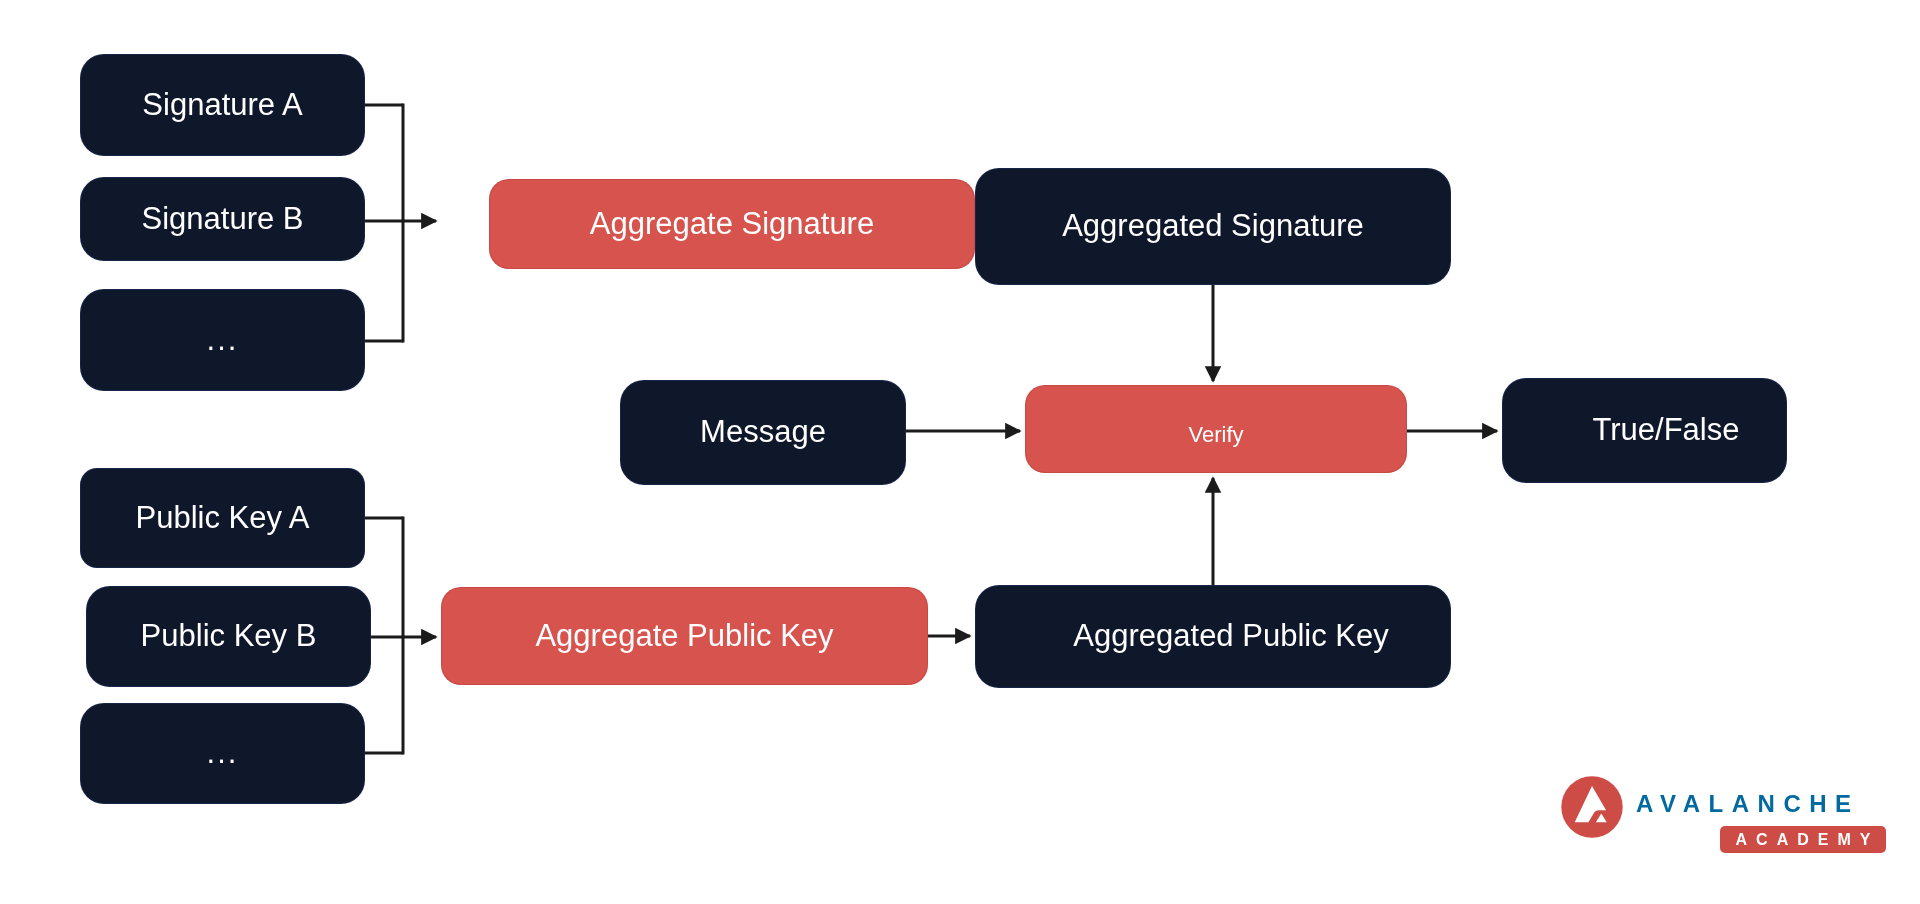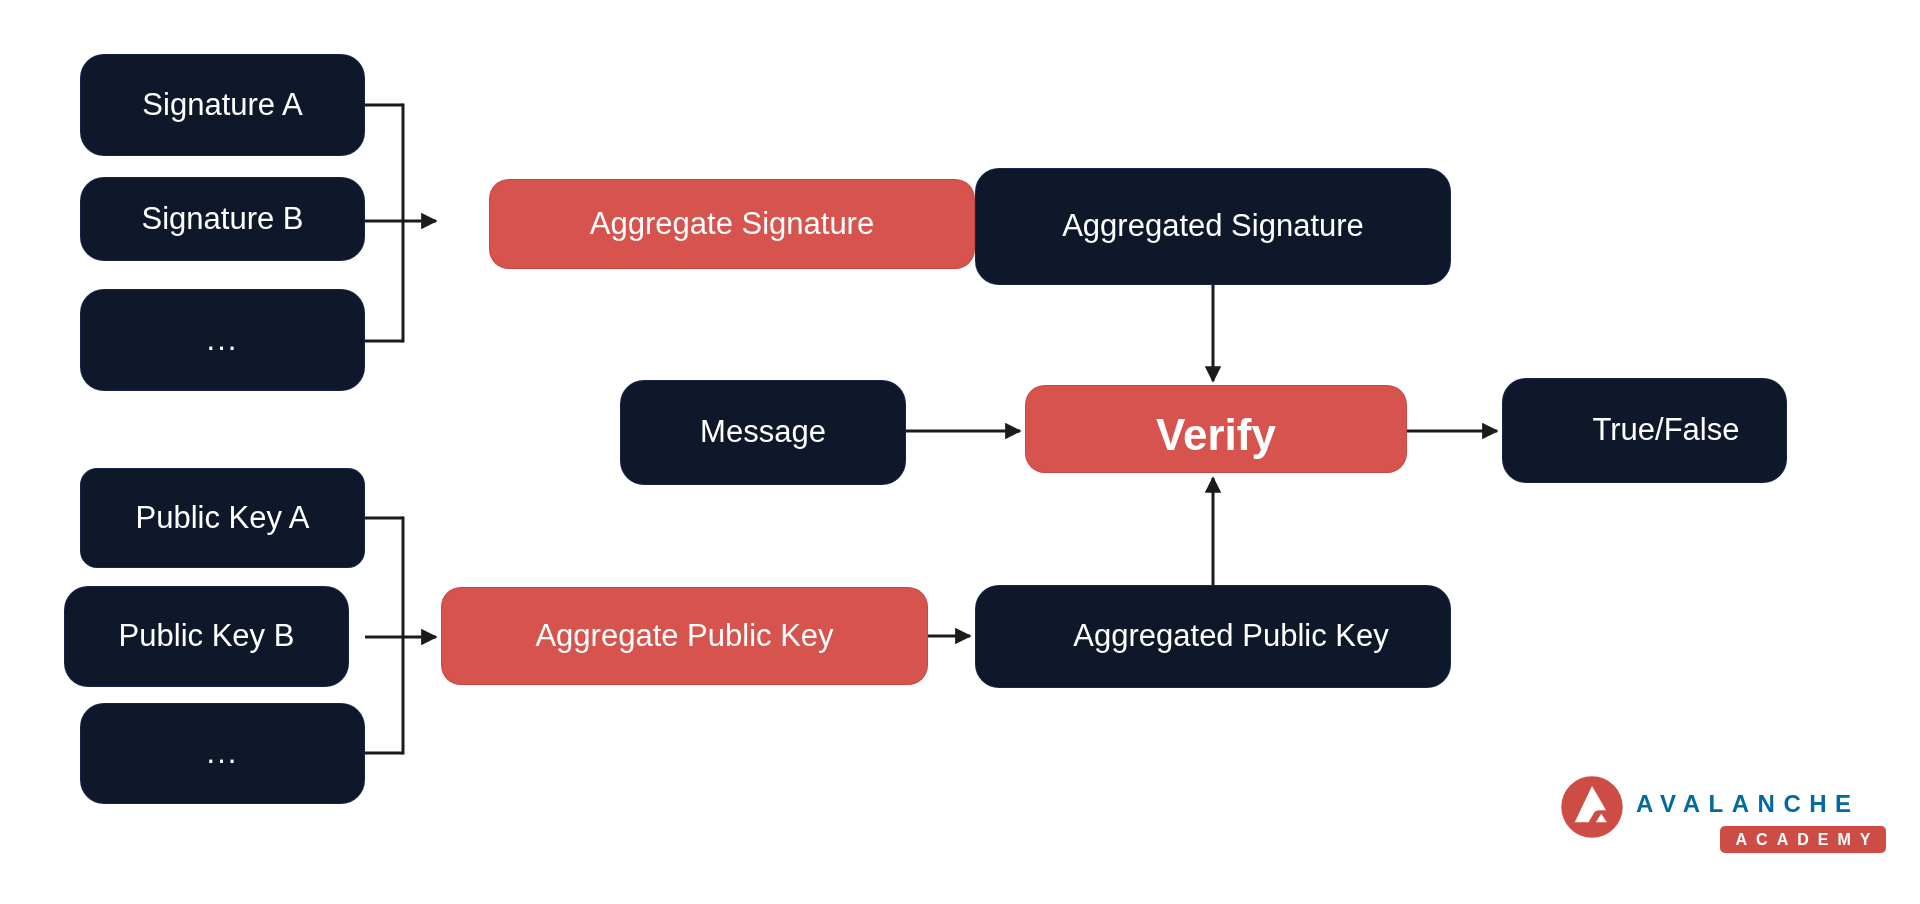--- a/index.html
+++ b/index.html
@@ -8,21 +8,21 @@
     font-family:"Liberation Sans",sans-serif;
   }
   .connectors{position:absolute;left:0;top:0;width:1920px;height:904px;}
   .node{
     position:absolute;display:flex;align-items:center;justify-content:center;
     color:#ffffff;font-size:31px;line-height:1.1;text-align:center;
     box-sizing:border-box;
   }
   .blue{background:#0f172a;border:1px solid rgba(46,78,150,0.28);border-radius:24px;}
   .red{background:#D6534E;border:1px solid rgba(160,40,36,0.25);border-radius:20px;}
-  .verify-label{font-weight:bold;font-size:44px;margin-top:12px;}
+  .verify-label{font-weight:normal;font-size:22px;margin-top:12px;}
   .dots{letter-spacing:2px;}
   
   .logo{position:absolute;left:1556px;top:770px;width:334px;height:92px;}
   .logo-mark{position:absolute;left:4px;top:5px;width:64px;height:64px;}
   .brand-word{
     position:absolute;left:80px;top:20px;color:#0369a1;font-weight:bold;
     font-size:24px;letter-spacing:8.5px;white-space:nowrap;
   }
   .brand-badge{
     position:absolute;left:164px;top:56px;width:166px;height:27px;background:#CE4C46;
@@ -90,21 +90,21 @@
   <div class="node red" style="left:1025px;top:385px;width:382px;height:88px;">
     <span class="verify-label">Verify</span>
   </div>
   <div class="node blue" style="left:1502px;top:378px;width:285px;height:105px;padding-left:43px;">
     <span>True/False</span>
   </div>
 
   <div class="node blue" style="left:80px;top:468px;width:285px;height:100px;border-radius:17px;">
     <span>Public Key A</span>
   </div>
-  <div class="node blue" style="left:64px;top:586px;width:285px;height:101px;">
+  <div class="node blue" style="left:86px;top:586px;width:285px;height:101px;">
     <span>Public Key B</span>
   </div>
   <div class="node blue dots" style="left:80px;top:703px;width:285px;height:101px;">
     <span>...</span>
   </div>
 
   <div class="node red" style="left:441px;top:587px;width:487px;height:98px;">
     <span>Aggregate Public Key</span>
   </div>
   <div class="node blue" style="left:975px;top:585px;width:476px;height:103px;padding-left:36px;">

